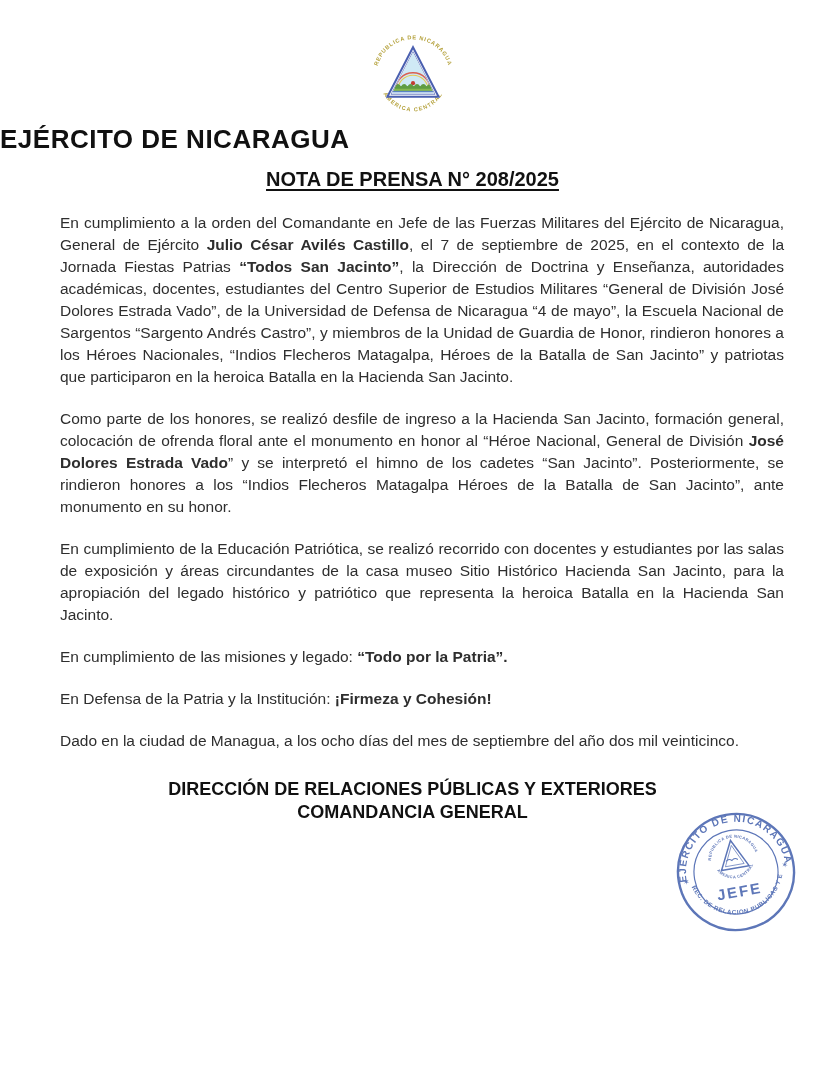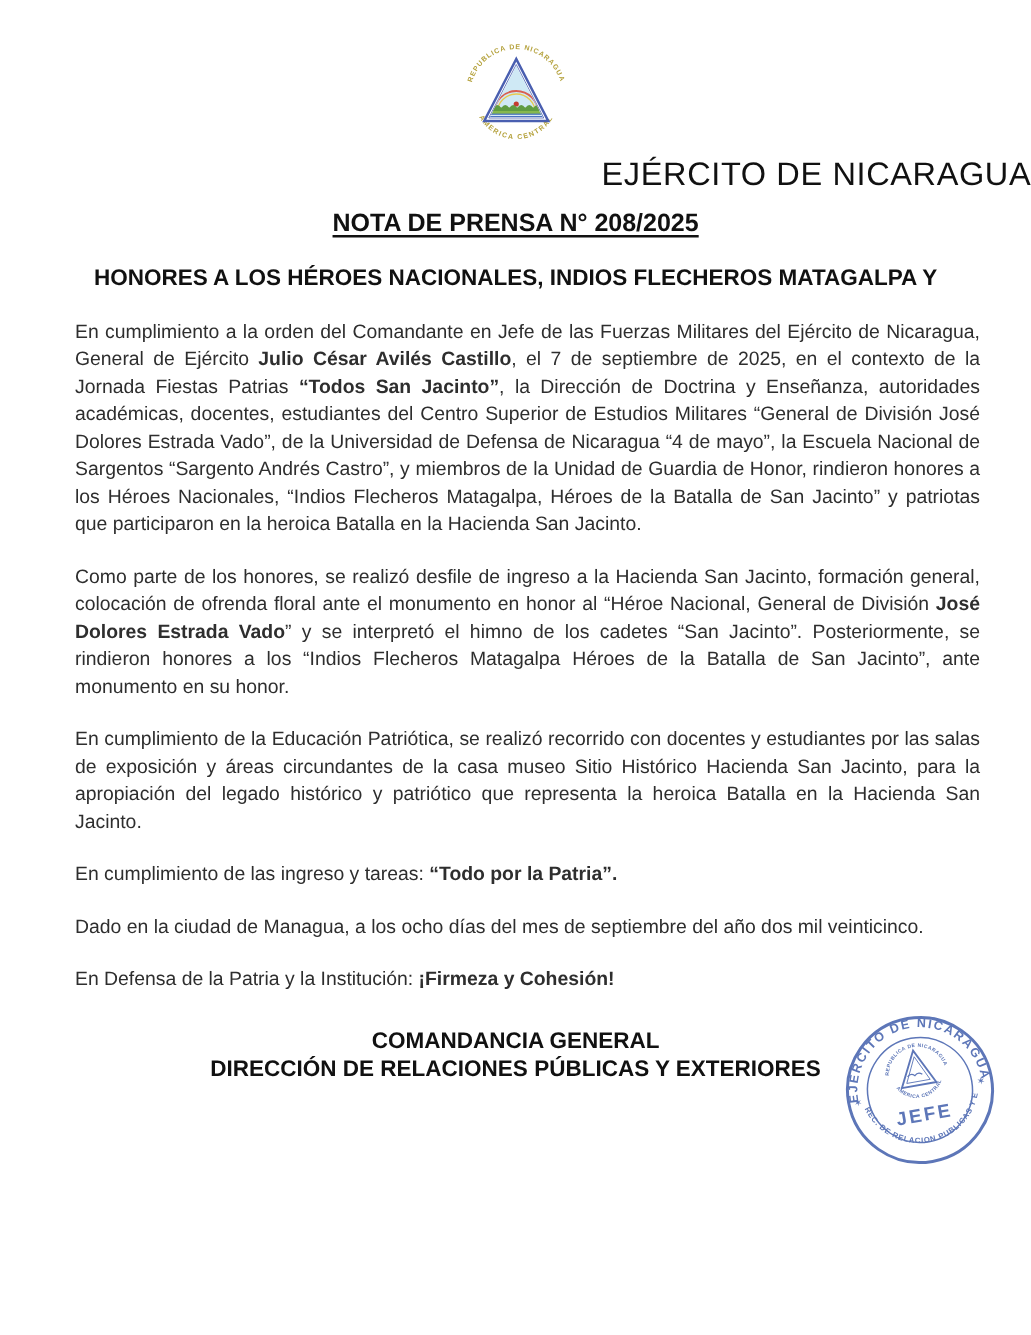--- a/index.html
+++ b/index.html
@@ -10,24 +10,24 @@
     background: #ffffff;
     font-family: "Liberation Sans", "DejaVu Sans", sans-serif;
     color: #2e2e2e;
     overflow: hidden;
   }
   .emblem { width: 120px; margin: 34px auto 0 auto; text-align: center; }
   .emblem svg { display: block; width: 120px; height: 84px; }
 
   .doc-title {
     margin: 6px 0 0 0;
-    text-align: right;
+    text-align: left;
     font-size: 26px;
     line-height: 30px;
-    font-weight: normal;
+    font-weight: bold;
     color: #111111;
     letter-spacing: 0.5px;
   }
   .press-note {
     margin: 13px 0 0 0;
     text-align: center;
     font-size: 20px;
     line-height: 24px;
     font-weight: bold;
     color: #111111;
@@ -113,35 +113,34 @@
     </svg>
   </div>
 
   <div class="doc-title">EJÉRCITO DE NICARAGUA</div>
 
   <div class="press-note">
     <span>NOTA DE PRENSA N° 208/2025</span>
   </div>
 
   <div class="headline">
-    <div>HONORES A LOS HÉROES NACIONALES, INDIOS FLECHEROS MATAGALPA Y</div>
   </div>
 
   <div class="body-text">
     <p><span>En cumplimiento a la orden del Comandante en Jefe de las Fuerzas Militares del Ejército de Nicaragua, General de Ejército </span><span class="bold">Julio César Avilés Castillo</span><span>, el 7 de septiembre de 2025, en el contexto de la Jornada Fiestas Patrias </span><span class="bold">“Todos San Jacinto”</span><span>, la Dirección de Doctrina y Enseñanza, autoridades académicas, docentes, estudiantes del Centro Superior de Estudios Militares “General de División José Dolores Estrada Vado”, de la Universidad de Defensa de Nicaragua “4 de mayo”, la Escuela Nacional de Sargentos “Sargento Andrés Castro”, y miembros de la Unidad de Guardia de Honor, rindieron honores a los Héroes Nacionales, “Indios Flecheros Matagalpa, Héroes de la Batalla de San Jacinto” y patriotas que participaron en la heroica Batalla en la Hacienda San Jacinto.</span></p>
     <p><span>Como parte de los honores, se realizó desfile de ingreso a la Hacienda San Jacinto, formación general, colocación de ofrenda floral ante el monumento en honor al “Héroe Nacional, General de División </span><span class="bold">José Dolores Estrada Vado</span><span>” y se interpretó el himno de los cadetes “San Jacinto”. Posteriormente, se rindieron honores a los “Indios Flecheros Matagalpa Héroes de la Batalla de San Jacinto”, ante monumento en su honor.</span></p>
     <p><span>En cumplimiento de la Educación Patriótica, se realizó recorrido con docentes y estudiantes por las salas de exposición y áreas circundantes de la casa museo Sitio Histórico Hacienda San Jacinto, para la apropiación del legado histórico y patriótico que representa la heroica Batalla en la Hacienda San Jacinto.</span></p>
-    <p><span>En cumplimiento de las ingreso y tareas: </span><span class="bold italic">“Todo por la Patria”.</span></p>
+    <p><span>En cumplimiento de las misiones y legado: </span><span class="bold italic">“Todo por la Patria”.</span></p>
+    <p><span>En Defensa de la Patria y la Institución: </span><span class="bold italic">¡Firmeza y Cohesión!</span></p>
     <p><span>Dado en la ciudad de Managua, a los ocho días del mes de septiembre del año dos mil veinticinco.</span></p>
-    <p><span>En Defensa de la Patria y la Institución: </span><span class="bold italic">¡Firmeza y Cohesión!</span></p>
   </div>
 
   <div class="footer-block">
+    <div>DIRECCIÓN DE RELACIONES PÚBLICAS Y EXTERIORES</div>
     <div>COMANDANCIA GENERAL</div>
-    <div>DIRECCIÓN DE RELACIONES PÚBLICAS Y EXTERIORES</div>
   </div>
 
   <div class="stamp">
     <svg viewBox="0 0 124 124" xmlns="http://www.w3.org/2000/svg">
       <defs>
         <path id="sTop" d="M 12.8,70.7 A 50 50 0 1 1 111.2,70.7" fill="none"></path>
         <path id="sBot" d="M 16,70 A 48 48 0 0 0 108,70" fill="none"></path>
         <path id="sInTop" d="M 40,57 A 23 23 0 1 1 84,57" fill="none"></path>
         <path id="sInBot" d="M 44,58 A 21 21 0 0 0 80,58" fill="none"></path>
       </defs>

